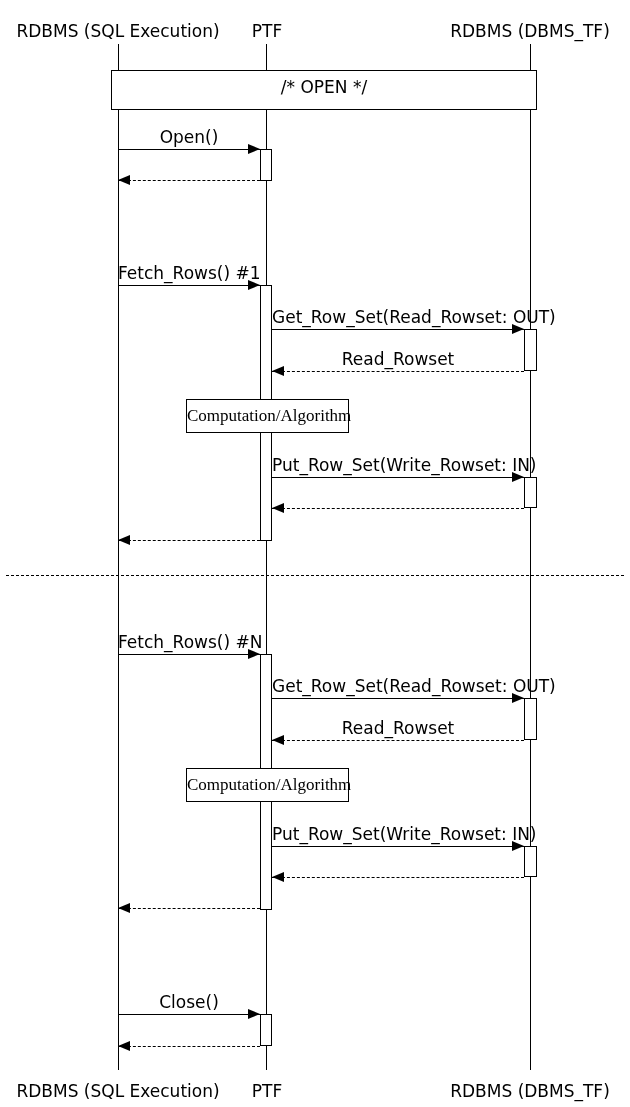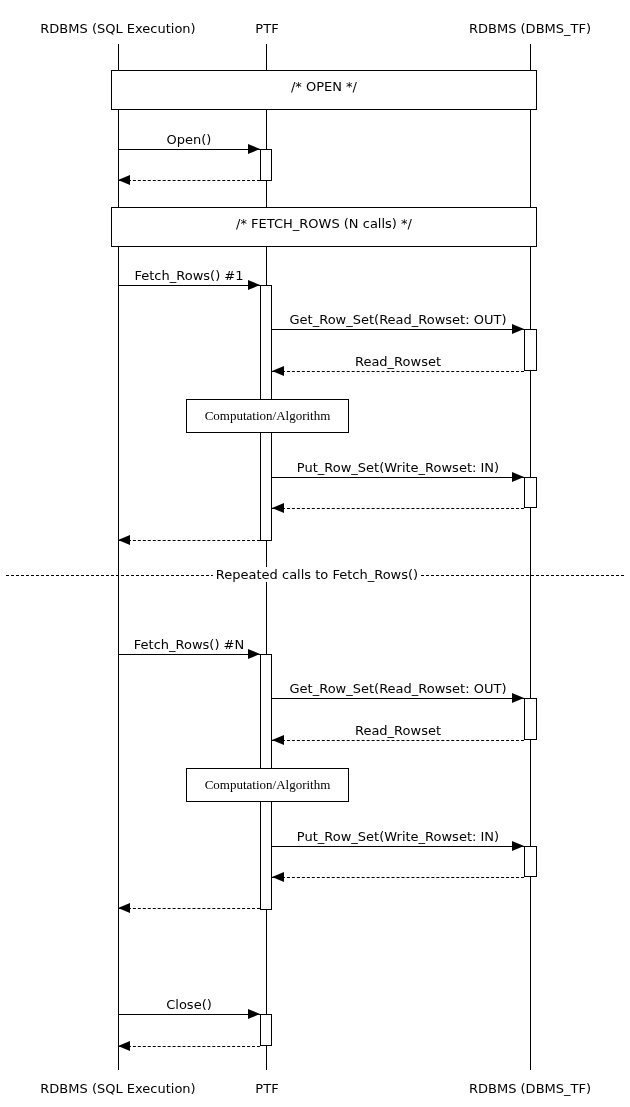--- a/index.html
+++ b/index.html
@@ -1,20 +1,20 @@
 <!DOCTYPE html>
 <html style="--line: #000000; --bg: #ffffff;"><head>
 <meta charset="utf-8">
 <style>
   :root { --line:#000000; --bg:#ffffff; }
   html,body { margin:0; padding:0; background:#fff; }
   .canvas {
     position:relative; width:630px; height:1107px;
     background:var(--bg); color:var(--line);
-    font-family:"DejaVu Sans", sans-serif; font-size:13px;
+    font-family:"DejaVu Sans", sans-serif; font-size:17px;
     overflow:hidden;
   }
   .lifeline { position:absolute; top:44px; height:1026px; width:1px; background:var(--line); }
   .plabel { position:absolute; transform:translateX(-50%); white-space:nowrap; }
   .band {
     position:absolute; left:111px; width:426px; height:40px;
     box-sizing:border-box; border:1px solid var(--line); background:var(--bg);
     text-align:center; line-height:32px;
   }
   .activation {
@@ -51,21 +51,20 @@
 
   <div class="plabel" style="left:118px; top:21px">RDBMS (SQL Execution)</div>
   <div class="plabel" style="left:267px; top:21px">PTF</div>
   <div class="plabel" style="left:530px; top:21px">RDBMS (DBMS_TF)</div>
 
   <div class="plabel" style="left:118px; top:1081px">RDBMS (SQL Execution)</div>
   <div class="plabel" style="left:267px; top:1081px">PTF</div>
   <div class="plabel" style="left:530px; top:1081px">RDBMS (DBMS_TF)</div>
 
   <div class="band" style="top:70px">/* OPEN */</div>
-  <div class="band" style="top:207px">/* FETCH_ROWS (N calls) */</div>
 
   <div class="activation" style="left:260px; top:149px; width:12px; height:32px"></div>
   <div class="activation" style="left:260px; top:285px; width:12px; height:256px"></div>
   <div class="activation" style="left:260px; top:654px; width:12px; height:256px"></div>
   <div class="activation" style="left:260px; top:1014px; width:12px; height:32px"></div>
 
   <div class="activation" style="left:524px; top:329px; width:13px; height:42px"></div>
   <div class="activation" style="left:524px; top:477px; width:13px; height:31px"></div>
   <div class="activation" style="left:524px; top:698px; width:13px; height:42px"></div>
   <div class="activation" style="left:524px; top:846px; width:13px; height:31px"></div>
@@ -105,21 +104,20 @@
   </div>
   <div class="msg dashed" style="left:272px; top:508px; width:252px">
     <div class="ln"></div>
     <div class="arr left"></div>
   </div>
   <div class="msg dashed" style="left:118px; top:540px; width:142px">
     <div class="ln"></div>
     <div class="arr left"></div>
   </div>
 
-  <div class="divider-label">Repeated calls to Fetch_Rows()</div>
 
   <div class="msg solid" style="left:118px; top:654px; width:142px">
     <div class="lbl">Fetch_Rows() #N</div>
     <div class="ln"></div>
     <div class="arr right"></div>
   </div>
   <div class="msg solid" style="left:272px; top:698px; width:252px">
     <div class="lbl">Get_Row_Set(Read_Rowset: OUT)</div>
     <div class="ln"></div>
     <div class="arr right"></div>

